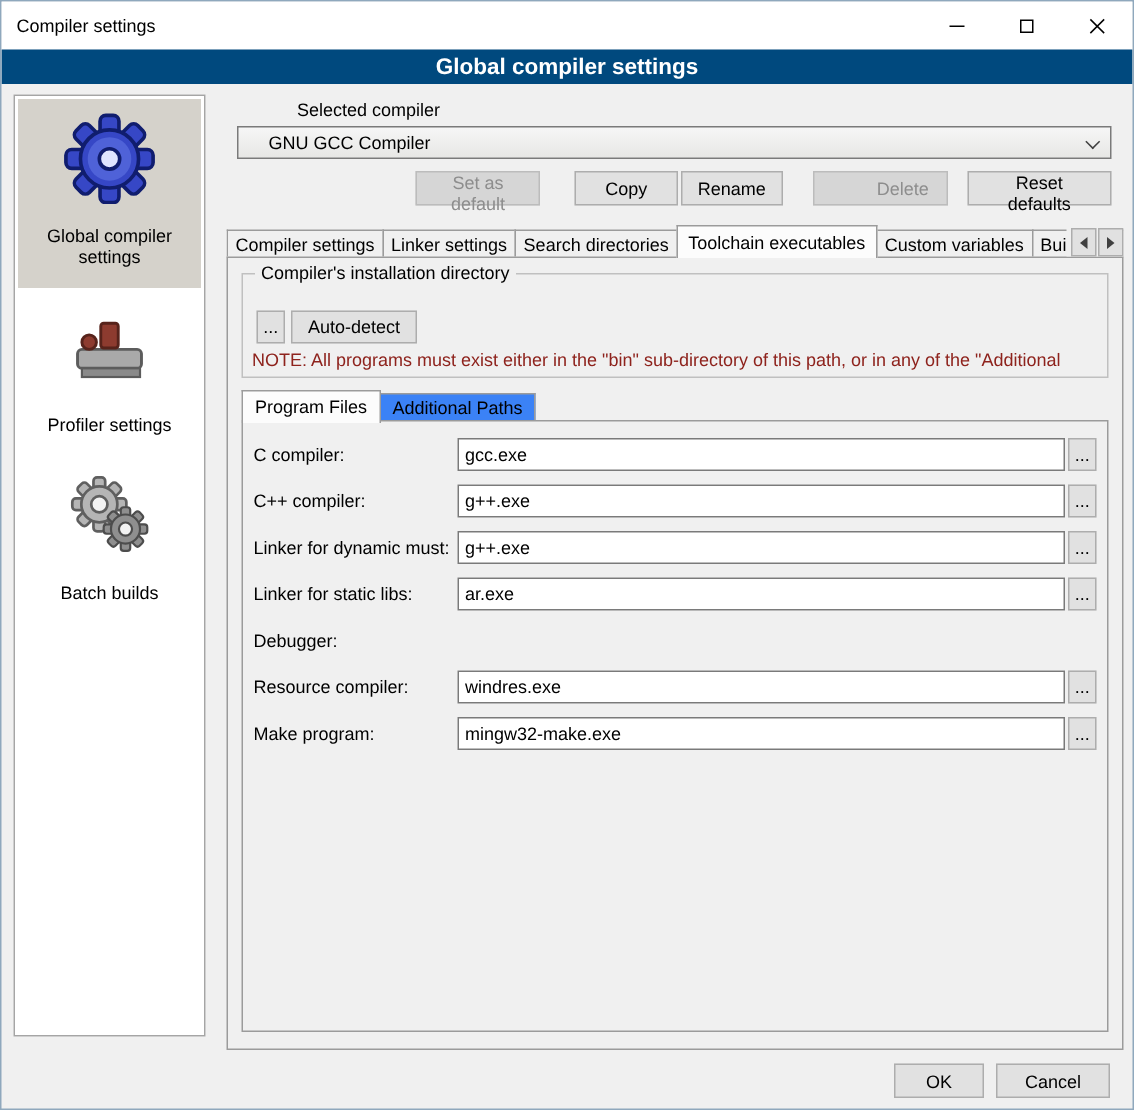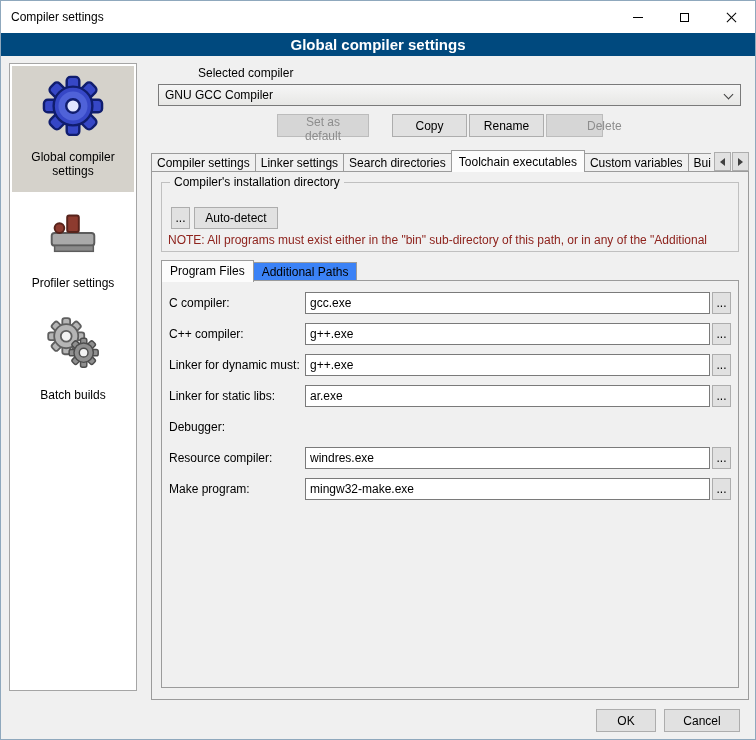--- a/index.html
+++ b/index.html
@@ -27,32 +27,32 @@
   .sidebar { position:absolute; left:8px; top:62px; width:128px; height:628px; background:#fff; border:1px solid #a5a5a5; padding:2px; }
   .side-item { display:flex; flex-direction:column; align-items:center; padding:8px 2px 14px; text-align:center; cursor:default; }
   .side-item.selected { background:#d5d2cb; }
   .side-label { margin-top:14px; line-height:14px; }
   .side-icon-svg { display:block; }
 
   
   .btn { height:23px; background:#e1e1e1; border:1px solid #adadad; font-family:inherit; font-size:12px; padding:0 10px; color:#000; cursor:default; }
   .btn:disabled { background:#d6d6d6; border-color:#bcbcbc; color:#8d8d8d; }
   .textbox { height:22px; border:1px solid #7a7a7a; background:#fff; padding:0 4px; font-family:inherit; font-size:12px; color:#000; }
-  .combo { display:flex; align-items:center; border:1px solid #7a7a7a; background:linear-gradient(#f6f6f6,#e7e7e5); height:22px; padding:0 22px 0 6px; position:relative; cursor:default; }
+  .combo { display:flex; align-items:center; border:1px solid #7a7a7a; background:linear-gradient(#f6f6f6,#e7e7e5); height:22px; padding:0 22px 0 20px; position:relative; cursor:default; }
   .combo .chevron { position:absolute; right:8px; top:6px; width:7px; height:7px; border-right:1px solid #404040; border-bottom:1px solid #404040; transform:rotate(45deg); }
   .combo-text { white-space:nowrap; overflow:hidden; }
 
   
   .main-label { position:absolute; left:157px; top:65px;margin-left:40px; }
   .combo-top { position:absolute; left:157px; top:83px; width:583px; }
   .btnrow { position:absolute; left:157px; top:113px; width:583px; display:flex; align-items:center; }
   .b-setdefault { width:92px; margin-left:119px; }
   .b-copy { width:75px; margin-left:23px; }
   .b-rename { width:75px; margin-left:2px; }
-  .b-delete { width:57px; margin-left:2px;padding-left:40px; }
+  .b-delete { width:95px; margin-left:20px;padding-left:40px; }
   .b-reset { width:107px; margin-left:13px; }
 
   
   .tabstrip { position:absolute; left:150px; top:149px; width:598px; height:22px; display:flex; align-items:flex-end; overflow:hidden; }
   .tab { flex:0 0 auto; height:19px; line-height:19px; padding:0 5px; background:#f0f0f0; border:1px solid #9b9b9b; border-bottom:none; margin-left:-1px; white-space:nowrap; cursor:default; }
   .tab:first-child { margin-left:0; }
   .tab.active { height:23px; line-height:22px; background:#fcfcfc; position:relative; z-index:3; margin-bottom:-1px; padding:0 7px; }
   .tab.truncated { flex:1 0 26px; min-width:0; overflow:hidden; padding-right:0; }
   .tab-scroll { position:absolute; right:0; bottom:1px; z-index:5; display:flex; background:#f0f0f0; padding-left:2px; }
   .scrollbtn { width:17px; height:19px; background:#e1e1e1; border:1px solid #adadad; display:flex; align-items:center; justify-content:center; margin-left:1px; padding:0; cursor:default; }
@@ -168,20 +168,21 @@
   <div class="combo combo-top">
     <span class="combo-text">GNU GCC Compiler</span>
     <span class="chevron"></span>
   </div>
 
   <div class="btnrow">
     <button class="btn b-setdefault" disabled="">Set as default</button>
     <button class="btn b-copy">Copy</button>
     <button class="btn b-rename">Rename</button>
     <button class="btn b-delete" disabled="">Delete</button>
+    <button class="btn b-reset">Reset defaults</button>
   </div>
 
   <div class="tabstrip">
     <div class="tab">Compiler settings</div>
     <div class="tab">Linker settings</div>
     <div class="tab">Search directories</div>
     <div class="tab active">Toolchain executables</div>
     <div class="tab">Custom variables</div>
     <div class="tab truncated">Buil</div>
     <div class="tab-scroll">

